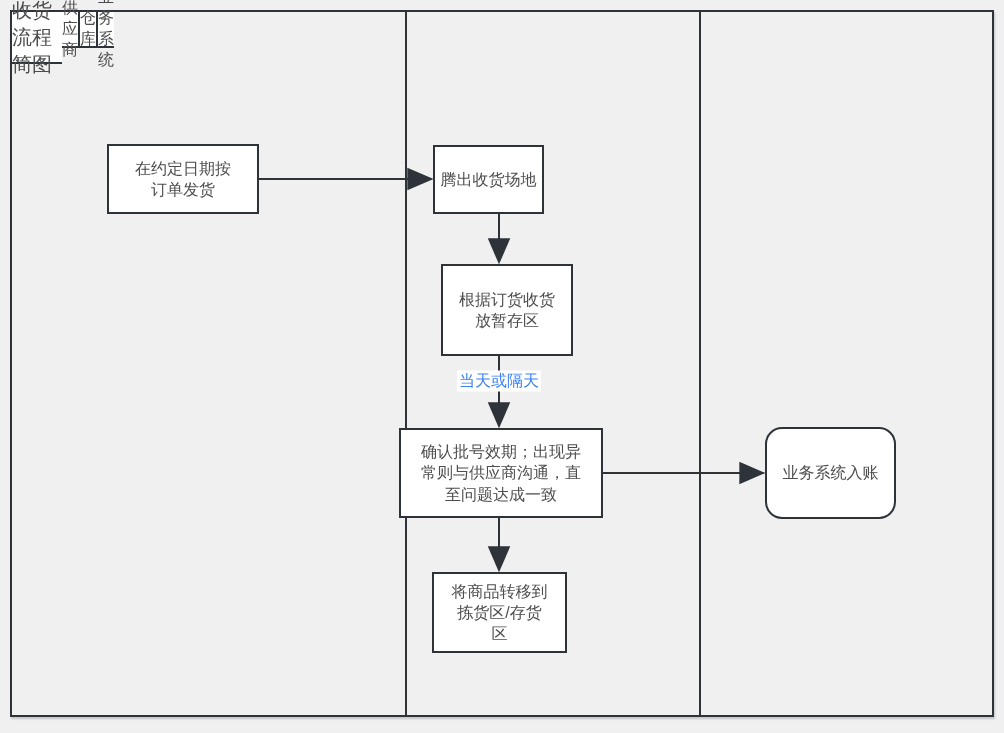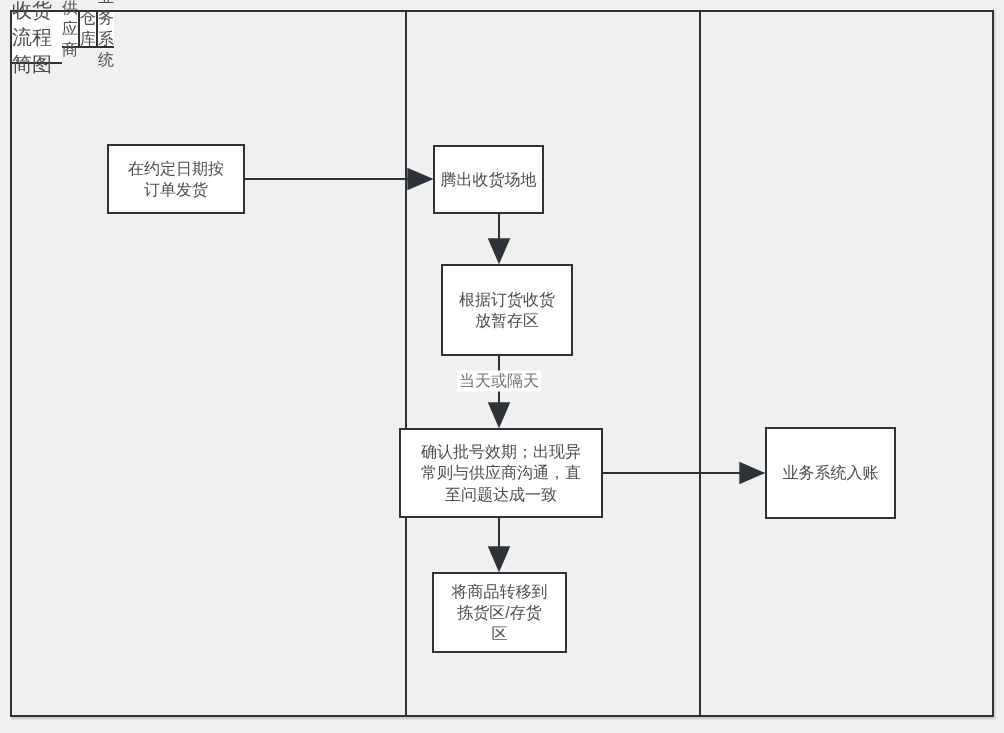--- a/index.html
+++ b/index.html
@@ -74,44 +74,44 @@
     display: flex;
     align-items: center;
     justify-content: center;
     text-align: center;
     font-size: 16px;
     line-height: 1.32;
     white-space: pre-line;
     color: #4d4d4d;
     padding: 2px;
   }
-  #node-ship        { left: 107px; top: 144px; width: 138px; height: 70px; }
+  #node-ship        { left: 107px; top: 144px; width: 152px; height: 70px; }
   #node-clear       { left: 433px; top: 145px; width: 111px; height: 69px; }
   #node-staging     { left: 433px; top: 264px; width: 132px; height: 92px; margin-left: 8px; }
   #node-check       { left: 399px; top: 428px; width: 204px; height: 90px; text-align: center; }
-  #node-posting     { left: 765px; top: 427px; width: 131px; height: 92px; }
+  #node-posting     { left: 765px; top: 427px; width: 131px; height: 92px; border-radius: 17px; }
   #node-move        { left: 432px; top: 572px; width: 135px; height: 81px; }
 
   
   .connector-layer {
     position: absolute;
     left: 0; top: 0;
     width: 1004px;
     height: 733px;
     pointer-events: none;
   }
   .edge-label {
     position: absolute;
     left: 499px;
     top: 381px;
     transform: translate(-50%, -50%);
     background: #ffffff;
     padding: 0 2px;
     font-size: 16px;
-    color: #737373;
+    color: #3b82f6;
     white-space: nowrap;
   }
 </style>
 </head>
 <body>
 
 <div class="pool">
   <div class="pool-title">收货流程简图</div>
   <div class="lane-headers">
     <div class="lane-header">供应商</div>

